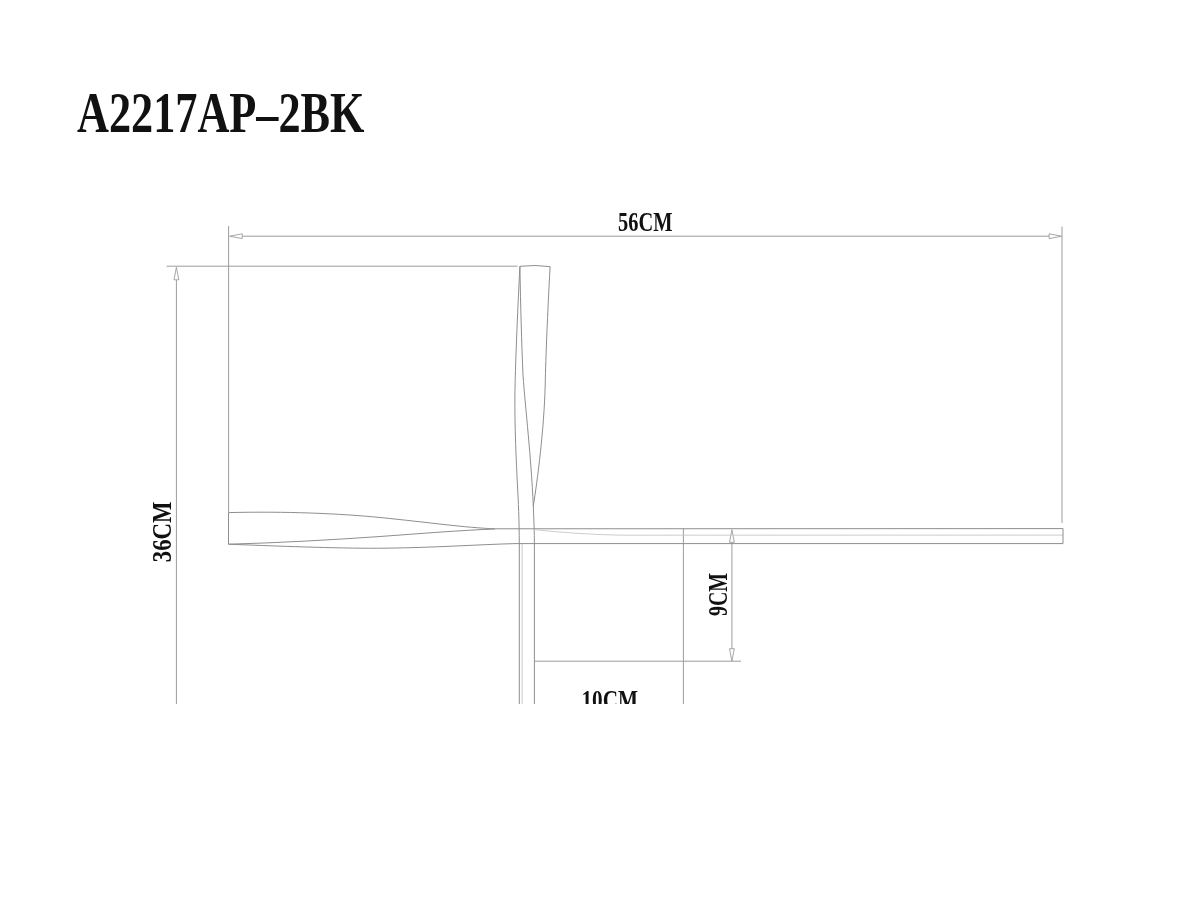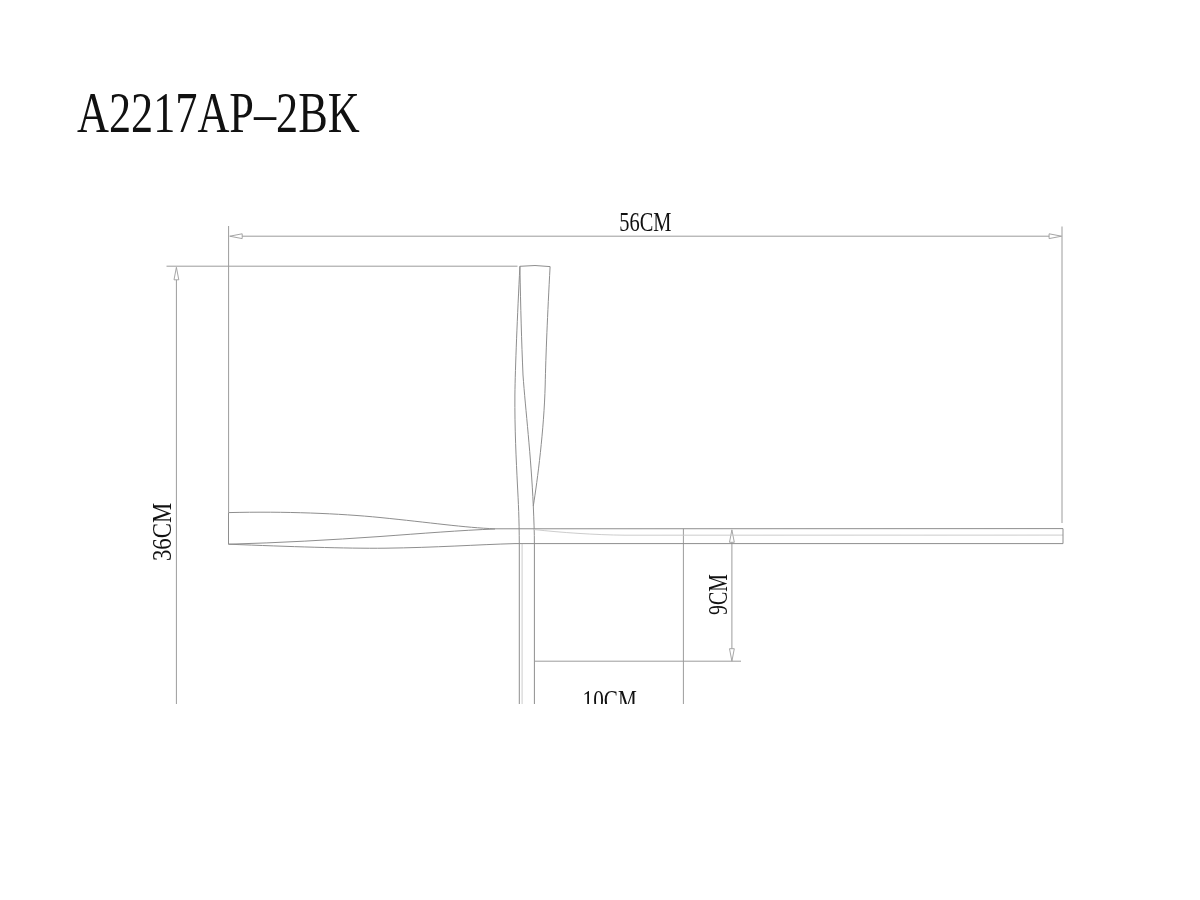--- a/index.html
+++ b/index.html
@@ -1,16 +1,16 @@
 <!DOCTYPE html>
 <html><head>
 <meta charset="utf-8">
 <style>
   html,body{margin:0;padding:0;background:#ffffff;}
-  .page{width:1200px;height:704px;position:relative;background:#22c55e;overflow:hidden;}
+  .page{width:1200px;height:704px;position:relative;background:#22c55e;overflow:hidden;font-weight:bold;}
   svg{position:absolute;left:0;top:0;}
   text{font-family:"Liberation Serif", serif;fill:#111111;}
 </style>
 </head>
 <body>
 <div class="page">
 <svg width="1200" height="900" viewBox="0 0 1200 900">
 
   <rect x="0" y="0" width="1200" height="900" fill="#ffffff"></rect>
 

